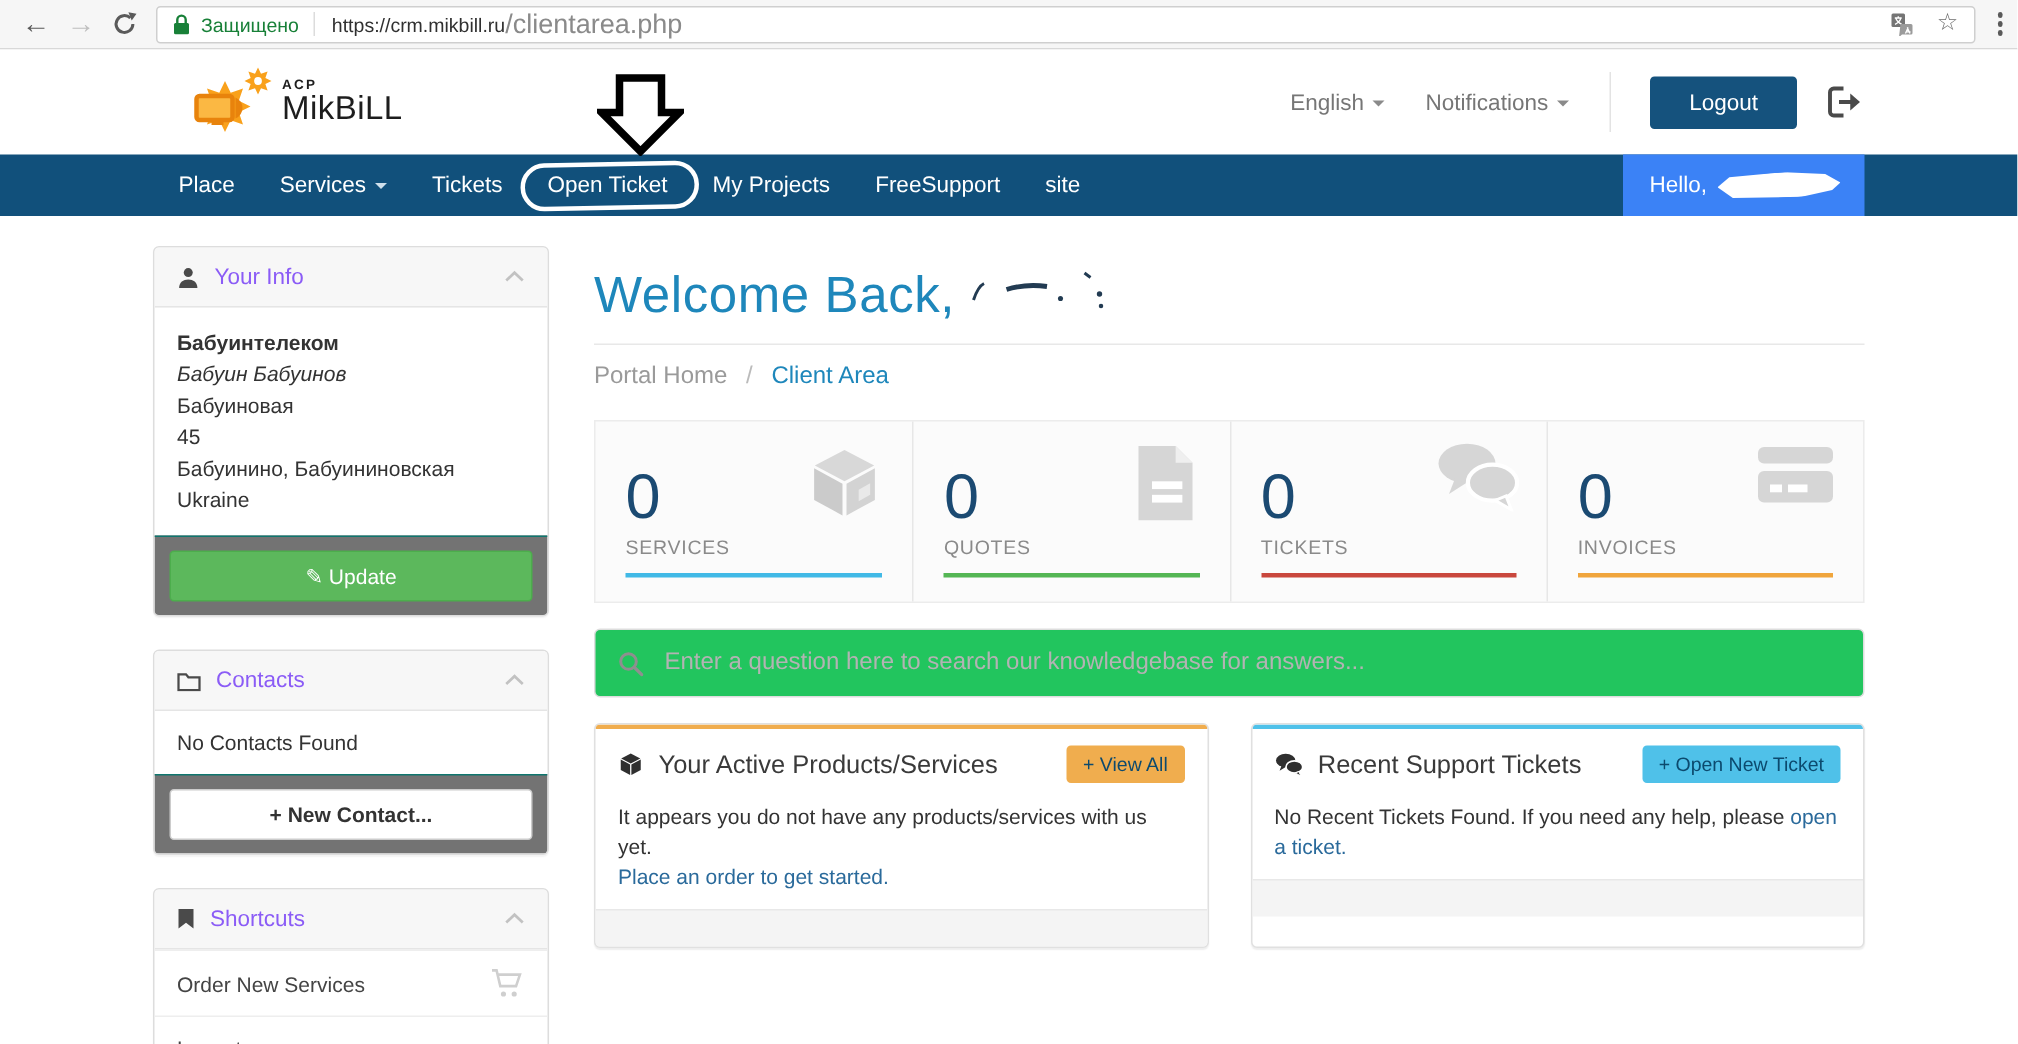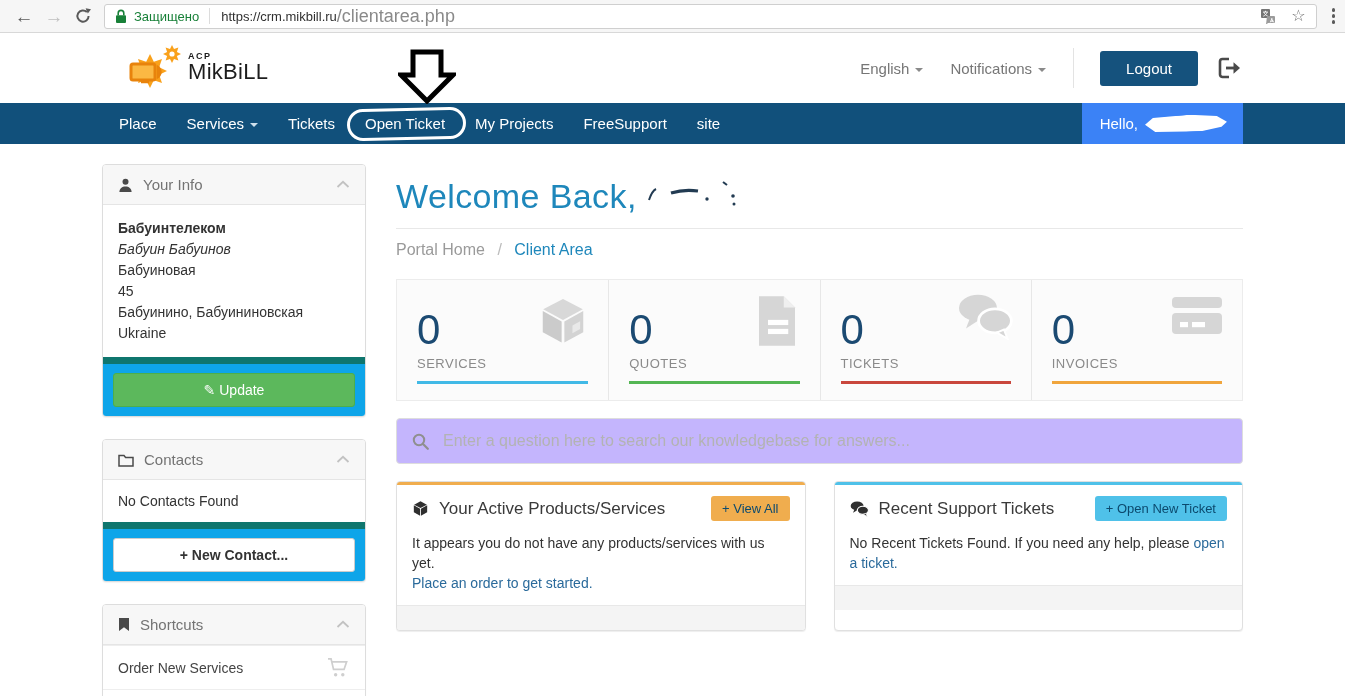--- a/index.html
+++ b/index.html
@@ -60,27 +60,27 @@
 
   
   .content { position:absolute; top:144px; left:102px; width:1141px; display:flex; gap:30px; }
   .sidebar { width:264px; flex:none; padding-top:20px; }
   .main { flex:1; min-width:0; }
 
   
   .panel { border:1px solid #ddd; border-radius:4px; background:#fff; margin-bottom:22px;
     box-shadow:0 1px 1px rgba(0,0,0,.05); overflow:hidden; }
   .panel-head { background:#f7f7f7; border-bottom:1px solid #e5e5e5; padding:11px 15px;
-    display:flex; align-items:center; font-size:15px; color:#737373; cursor:pointer; }
+    display:flex; align-items:center; font-size:15px; color:#8b5cf6; cursor:pointer; }
   .panel-head .p-ico { margin-right:10px; display:flex; }
   .chev { margin-left:auto; display:flex; cursor:pointer; }
   .yi-body { padding:13px 15px; font-size:14px; line-height:21px; color:#333; }
   .yi-company { font-weight:bold; }
   .yi-name { font-style:italic; }
-  .panel-foot { background:#0ea5e9; border-top:7px solid #0f766e; padding:9px 10px; }
+  .panel-foot { background:#737373; border-top:1px solid #0f766e; padding:9px 10px; }
   .btn-update { width:100%; border:1px solid #4cae4c; border-radius:3px; color:#fff; font-size:14px;
     padding:8px 0; font-family:inherit; cursor:pointer; background:#5cb85c; }
   .btn-newcontact { width:100%; background:#fff; border:1px solid #ccc; border-radius:3px; color:#333;
     font-size:14px; padding:8px 0; font-family:inherit; cursor:pointer; font-weight:bold; }
   .contacts-body { padding:13px 15px; font-size:14px; color:#333; }
   .shortcut-row { display:flex; align-items:center; padding:11px 15px; font-size:14px; color:#444;
     cursor:pointer; border-top:1px solid #eee; }
   .shortcut-row:first-of-type { border-top:none; }
   .shortcut-ico { margin-left:auto; display:flex; color:#cfcfcf; font-size:20px; line-height:1; }
 
@@ -93,21 +93,21 @@
   .bc-current { color:#1e87bb; }
 
   .stats { margin-top:20px; display:flex; background:#fbfbfb; border:1px solid #ececec; }
   .stat { width:25%; position:relative; padding:14px 20px 16px; border-left:1px solid #e7e7e7; }
   .stat:first-child { border-left:none; }
   .stat-num { font-size:42px; font-weight:300; color:#1b4a72; line-height:1.05; margin-top:14px; }
   .stat-lbl { font-size:13px; color:#8a8a8a; letter-spacing:.5px; margin-top:4px; }
   .stat-bar { height:3px; margin-top:10px; }
   .stat-ico { position:absolute; top:14px; right:18px; }
 
-  .kb-search { margin-top:17px; height:46px; background:#c4b5fd; border:1px solid #ddd; border-radius:4px;
+  .kb-search { margin-top:17px; height:46px; background:#22c55e; border:1px solid #ddd; border-radius:4px;
     display:flex; align-items:center; padding:0 15px; }
   .kb-search input { flex:1; border:none; outline:none; background:transparent; margin-left:12px;
     font-size:16px; color:#444; font-family:inherit; }
   .kb-search input::placeholder { color:#b3b3b3; }
 
   .panels-row { margin-top:17px; display:flex; gap:28px; }
   .info-panel { flex:1; border:1px solid #e0e0e0; border-radius:4px; background:#fff; overflow:hidden;
     box-shadow:0 1px 1px rgba(0,0,0,.07); }
   .accent { height:3px; }
   .ip-head { display:flex; align-items:center; padding:11px 15px 8px; }

